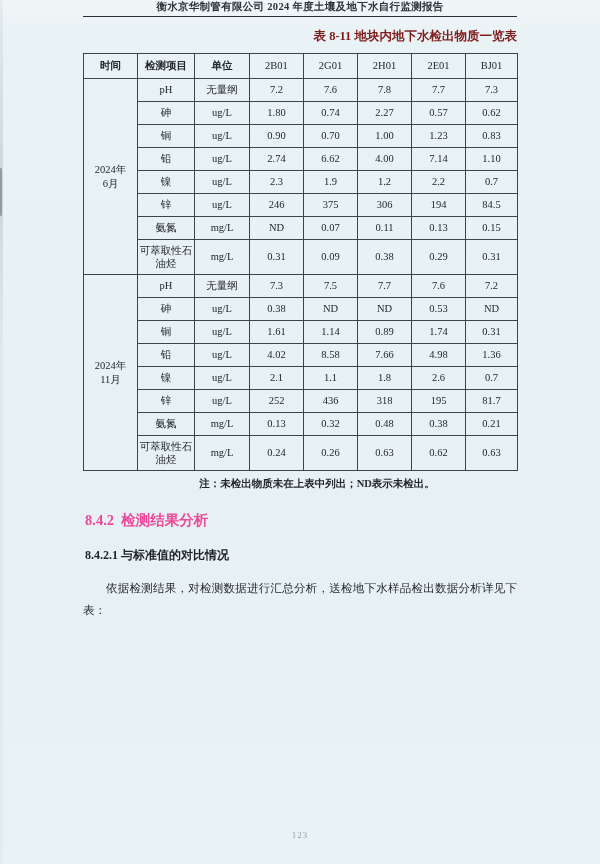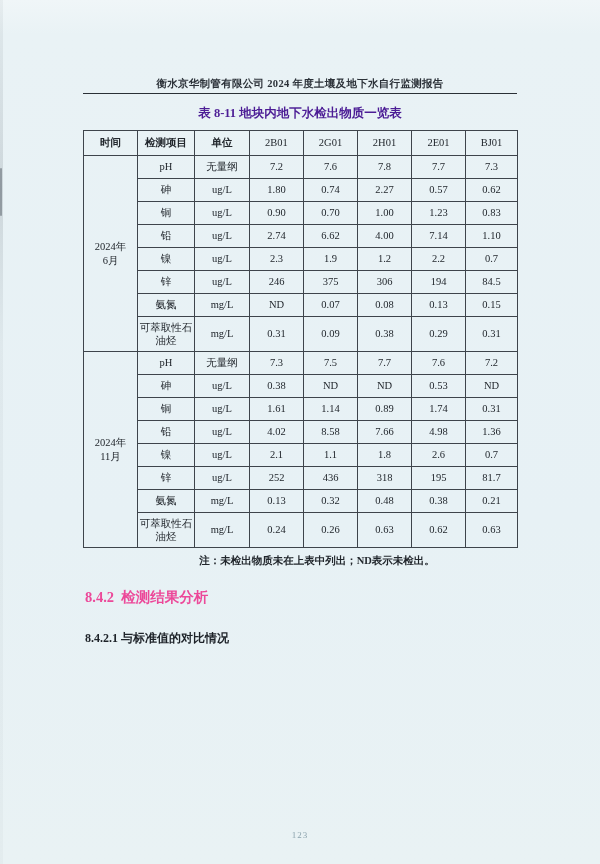--- a/index.html
+++ b/index.html
@@ -14,39 +14,38 @@
   .scan-edge{
     position:absolute;left:0;top:0;width:3px;height:864px;
     background:linear-gradient(180deg,rgba(120,130,135,0.08),rgba(110,120,128,0.22) 22%,rgba(120,130,135,0.08) 40%,rgba(120,130,135,0.05));
   }
   .scan-dash{
     position:absolute;left:0;top:168px;width:2px;height:48px;
     background:rgba(70,80,88,0.45);border-radius:1px;
   }
   .content{width:434px;margin:0 auto;}
   .doc-header{
-    padding-top:77px;
   }
   .doc-header .ht{
     text-align:center;
     font-size:10.5px;
     font-weight:600;
     letter-spacing:0.3px;
     color:#2b3138;
     white-space:pre-wrap;
   }
   .header-rule{
     height:0;border-bottom:1.6px solid #2a3036;margin-top:2px;
   }
   .table-title{
     margin-top:11px;
-    text-align:center;
+    text-align:right;
     font-weight:700;
     font-size:12.5px;
-    color:#4c1d95;
+    color:#7f1d1d;
     white-space:pre-wrap;
   }
   table.results{
     margin-top:8px;
     width:434px;
     border-collapse:collapse;
     table-layout:fixed;
   }
   table.results td,table.results th{
     border:1px solid #3e444b;
@@ -73,21 +72,21 @@
     text-align:center;
   }
   .h-main{
     margin:20px 0 0 2px;
     font-size:14.5px;
     font-weight:700;
     color:#ec4899;
     white-space:pre-wrap;
   }
   .h-sub{
-    margin:23px 0 0 2px;
+    margin:17px 0 0 2px;
     font-size:12px;
     font-weight:700;
     color:#1d2228;
     white-space:pre-wrap;
   }
   .body-par{
     margin:13px 0 0 0;
     font-size:11.5px;
     line-height:1.95;
     text-align:justify;
@@ -195,21 +194,21 @@
             <td>375</td>
             <td>306</td>
             <td>194</td>
             <td>84.5</td>
           </tr>
           <tr>
             <td>氨氮</td>
             <td>mg/L</td>
             <td>ND</td>
             <td>0.07</td>
-            <td>0.08</td>
+            <td>0.11</td>
             <td>0.13</td>
             <td>0.15</td>
           </tr>
           <tr class="tall">
             <td>可萃取性石油烃</td>
             <td>mg/L</td>
             <td>0.31</td>
             <td>0.09</td>
             <td>0.38</td>
             <td>0.29</td>
@@ -288,16 +287,17 @@
             <td>0.62</td>
             <td>0.63</td>
           </tr>
         </tbody>
     </table>
 
     <div class="table-note">注：未检出物质未在上表中列出；ND表示未检出。</div>
 
     <div class="h-main">8.4.2  检测结果分析</div>
     <div class="h-sub">8.4.2.1 与标准值的对比情况</div>
+    <p class="body-par">依据检测结果，对检测数据进行汇总分析，送检地下水样品检出数据分析详见下表：</p>
   </div>
 
   <div class="page-number">123</div>
 </div>
 
 </body></html>

